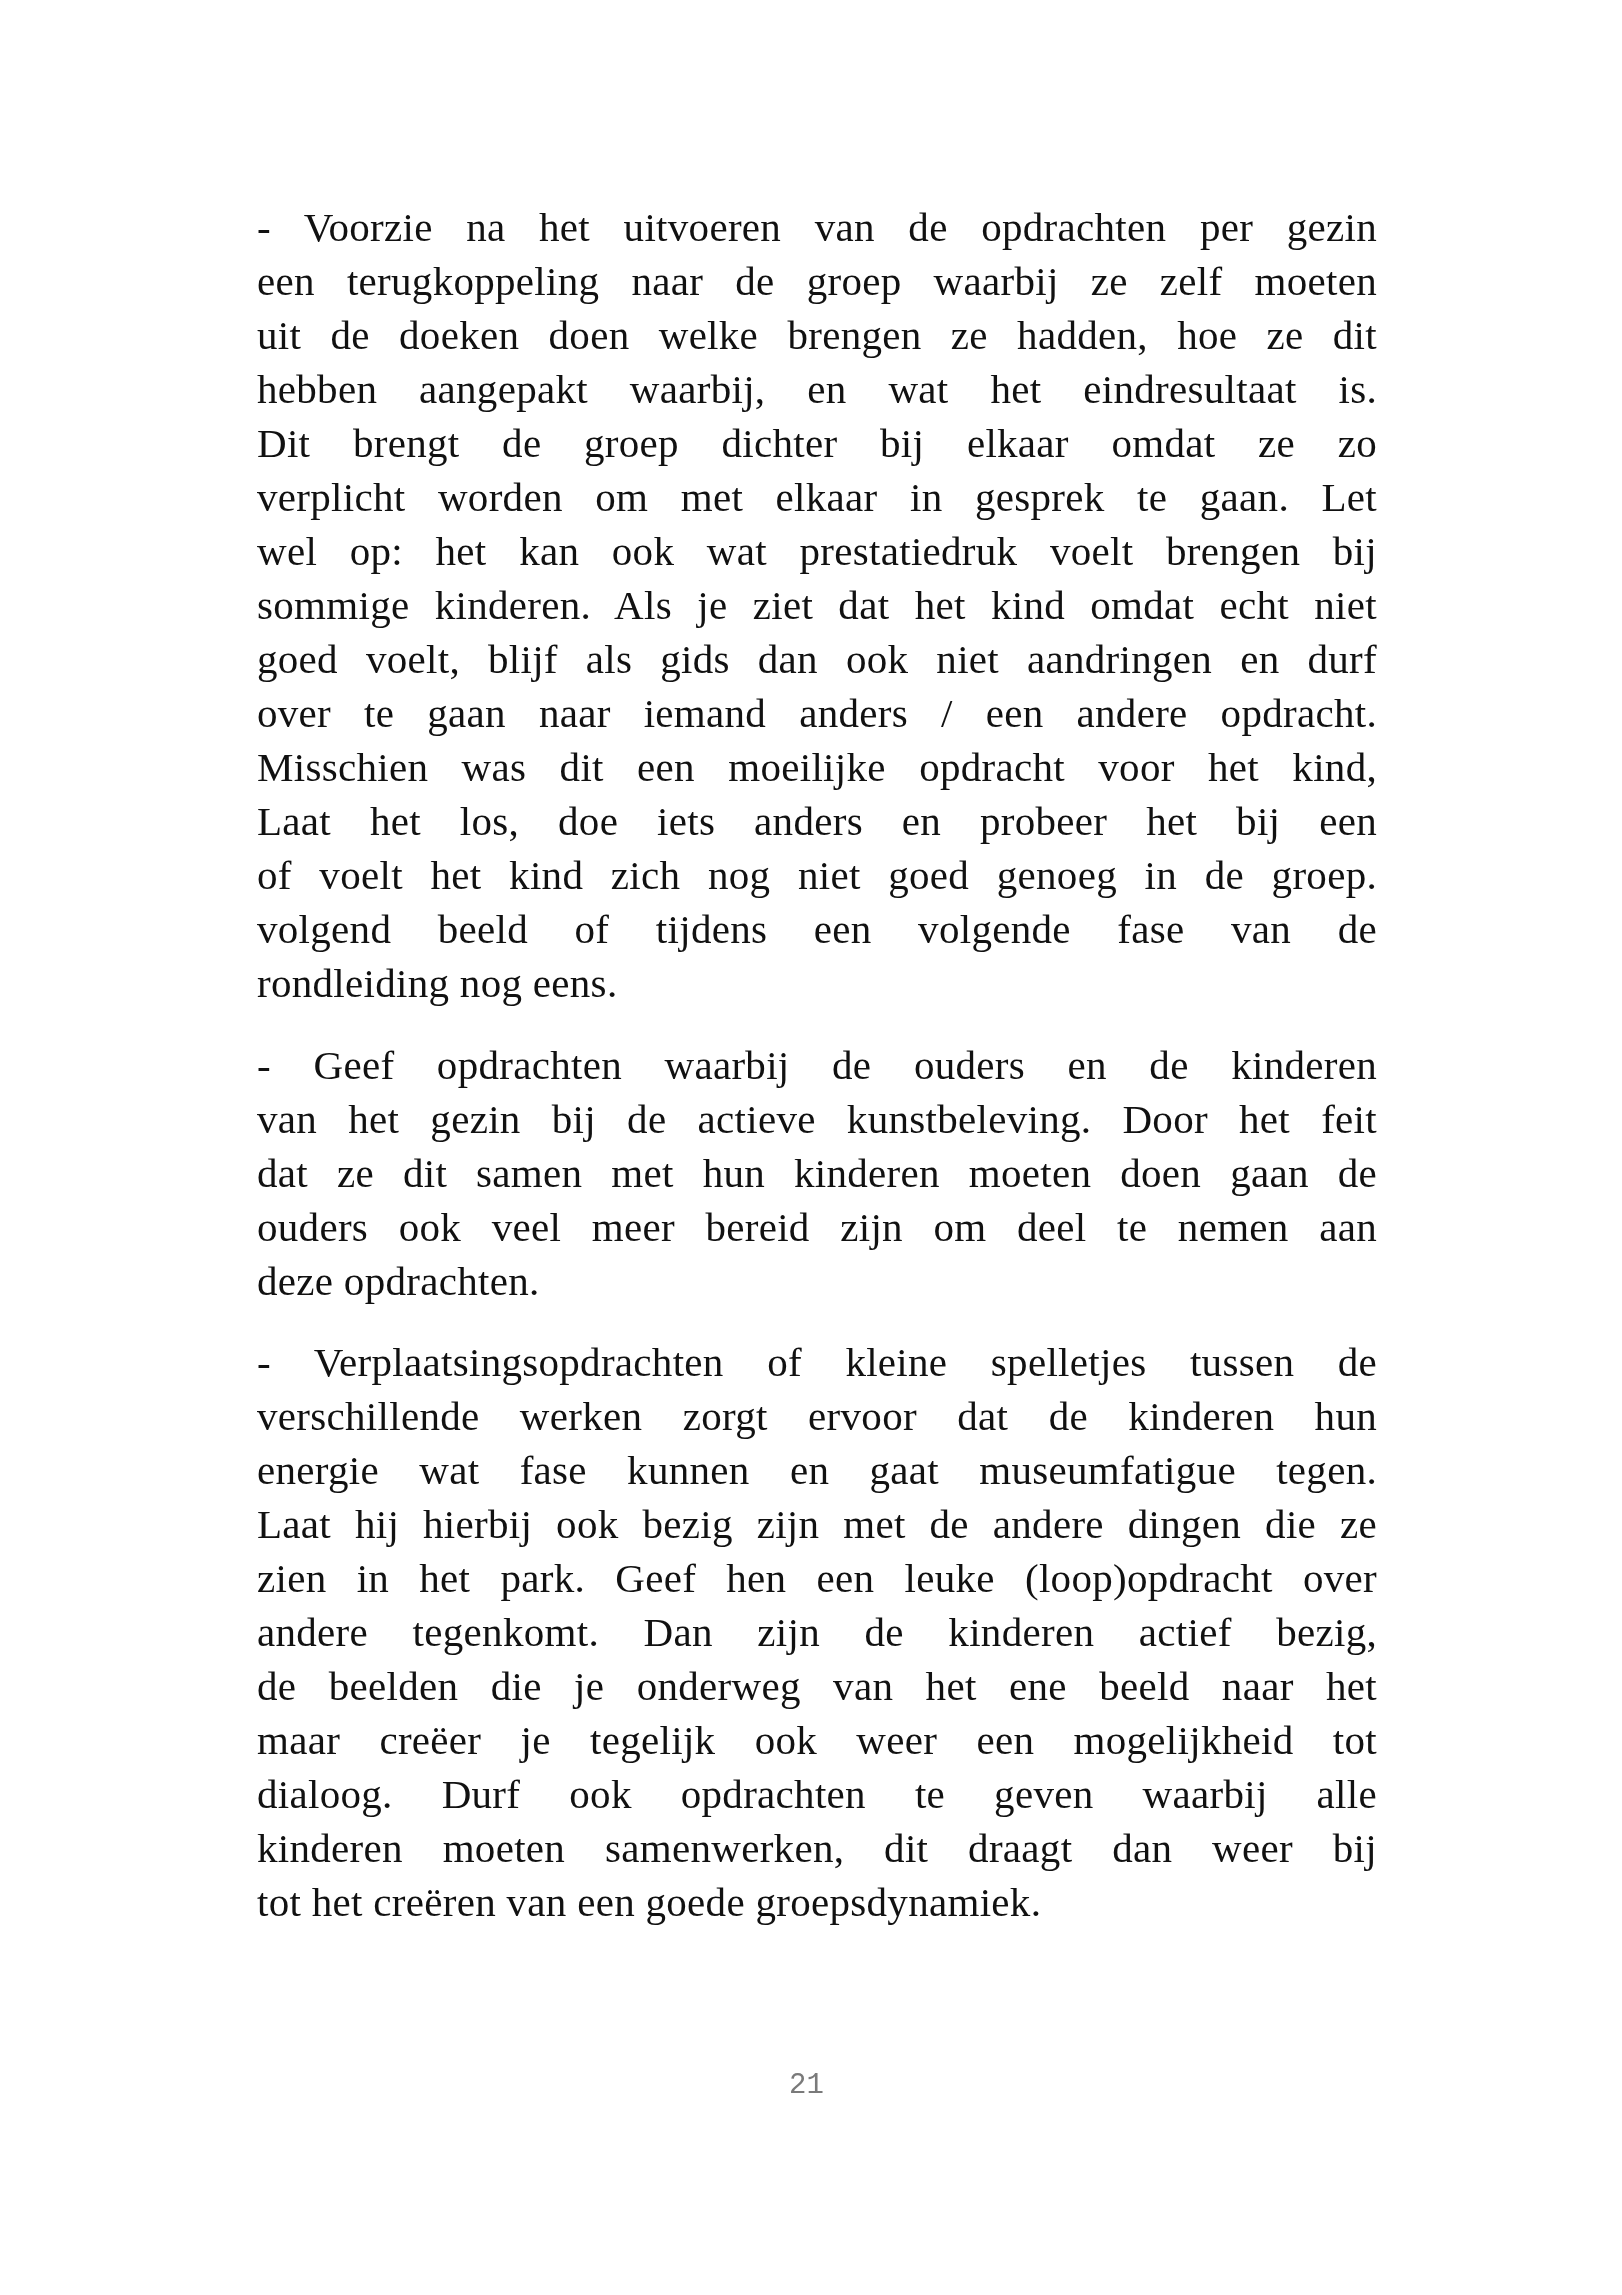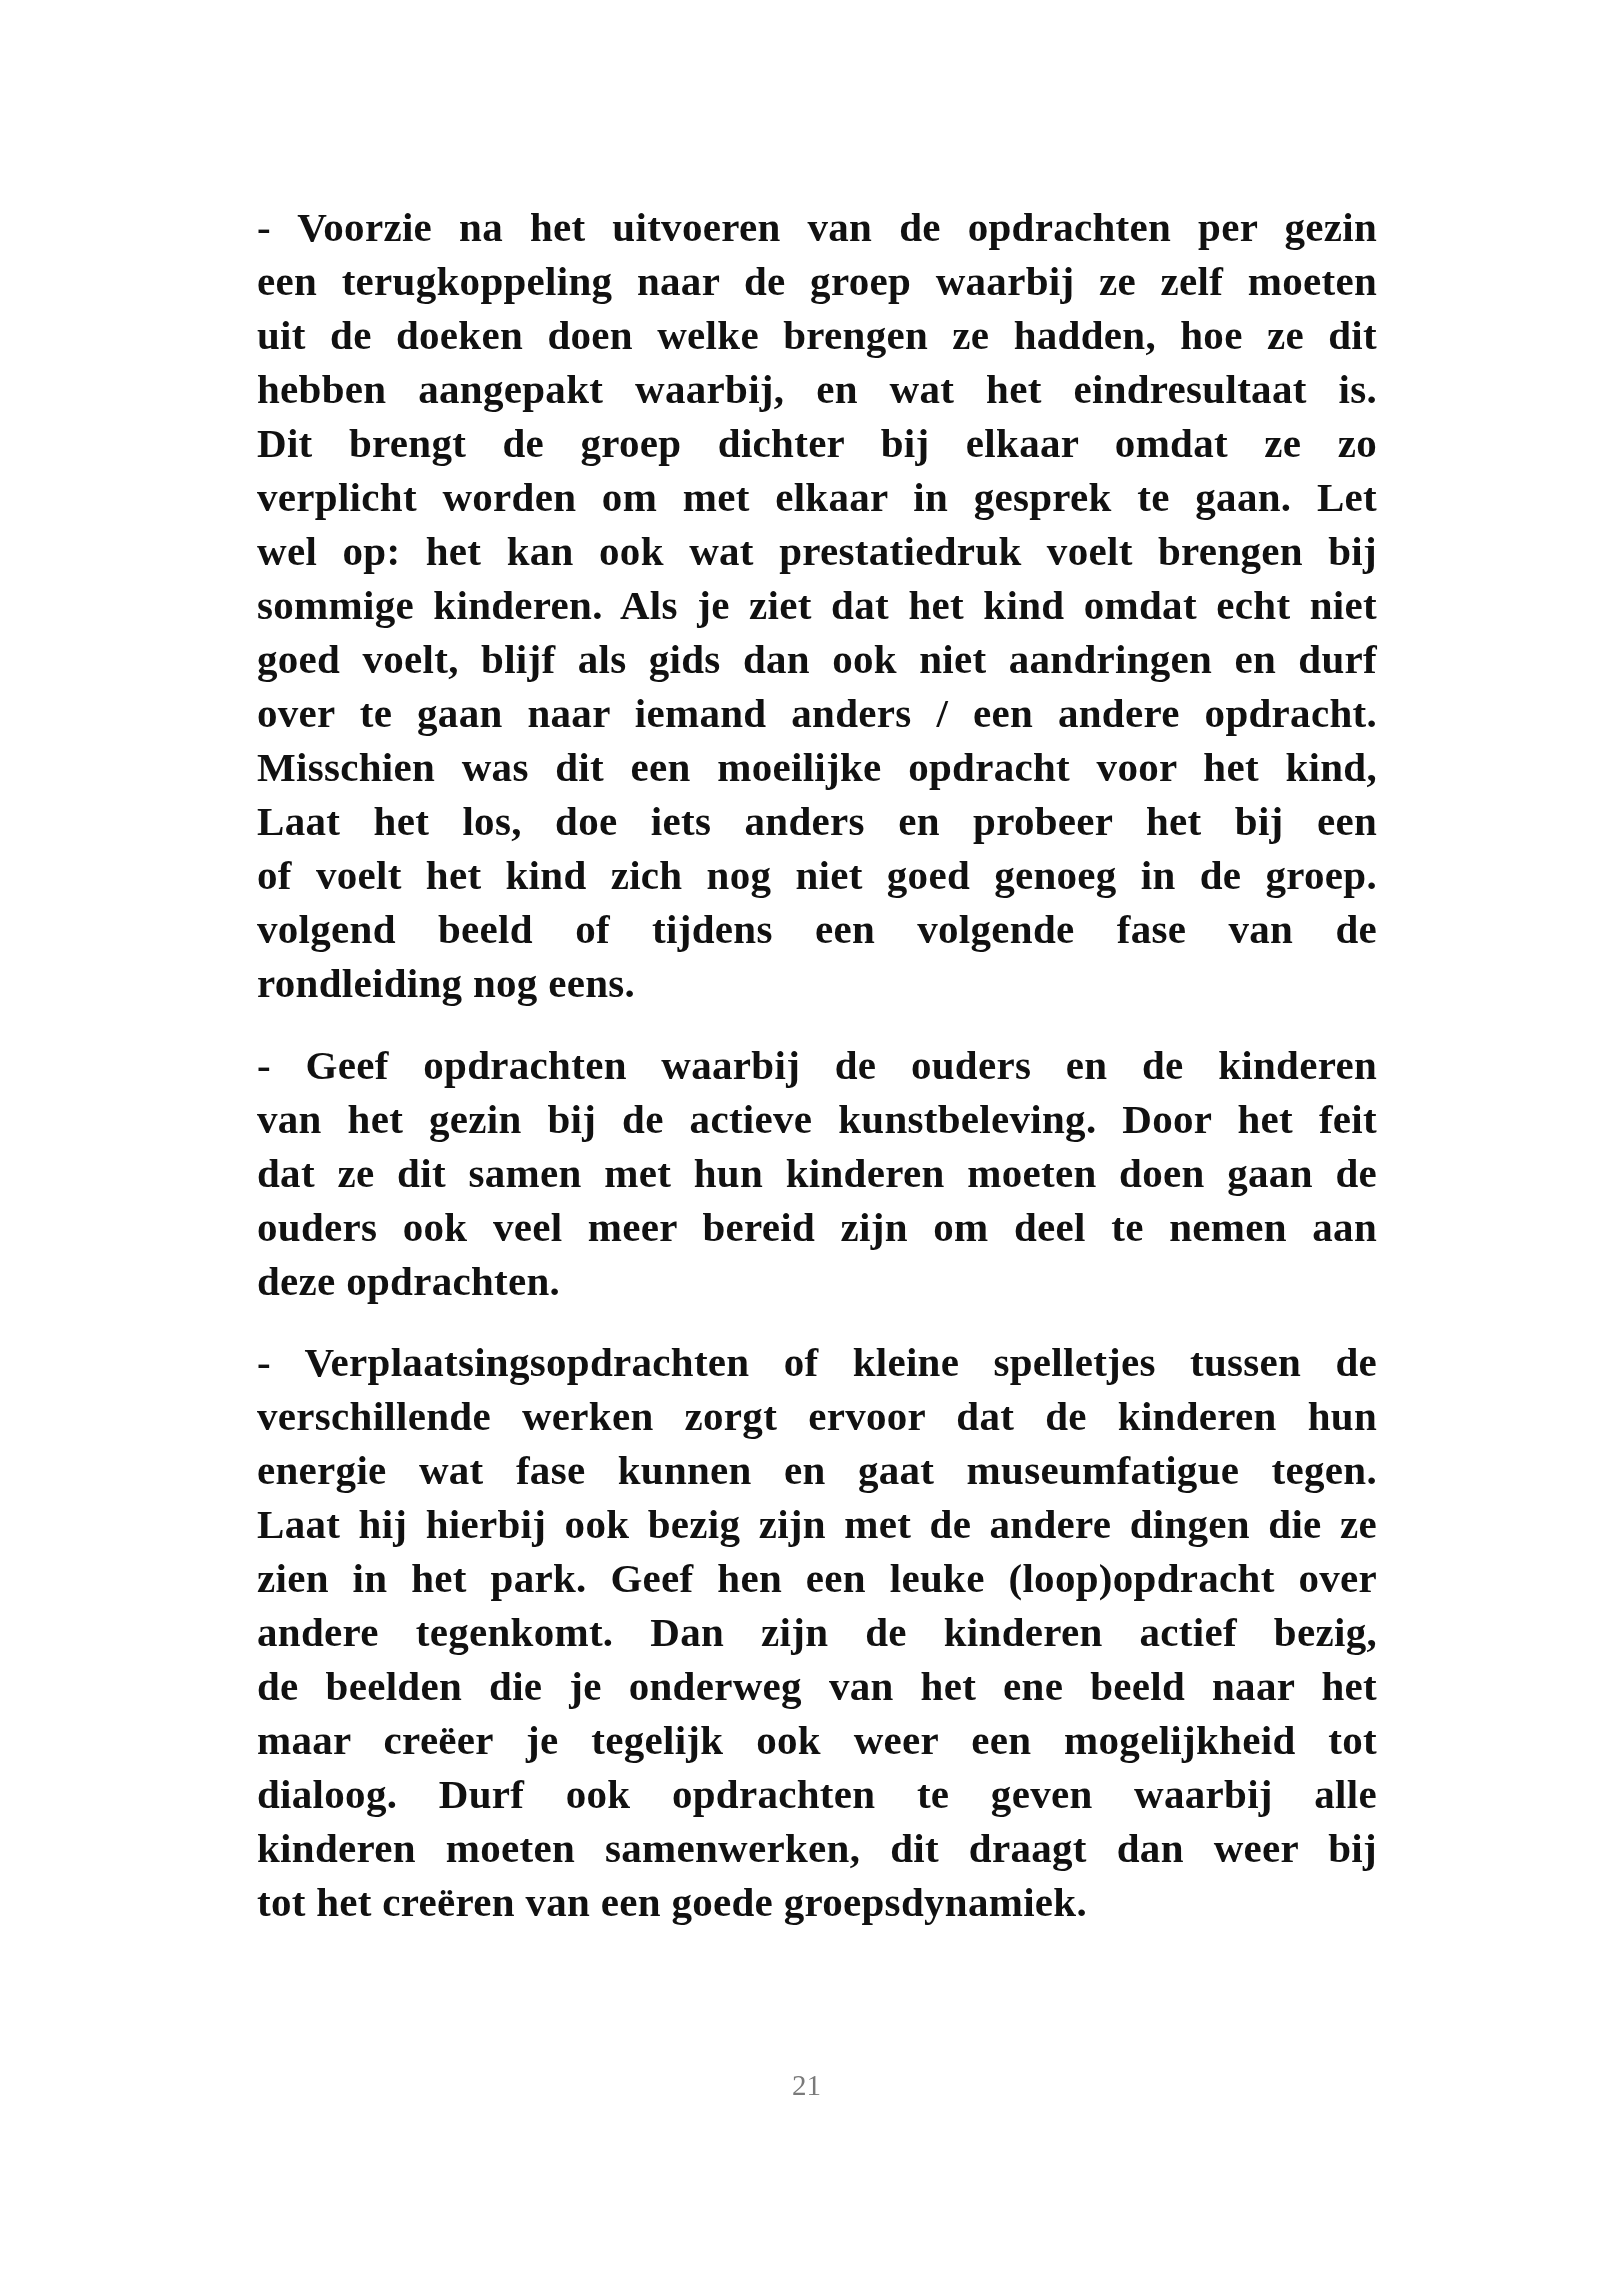--- a/index.html
+++ b/index.html
@@ -34,32 +34,31 @@
     }
     .para {
       margin: 0 0 27.5px 0;
     }
     .line {
       display: block;
       text-align: justify;
       text-align-last: justify;
       white-space: nowrap;
       height: 54px;
-      font-weight: bold;
     }
     .line.last {
       text-align-last: left;
     }
     .page-number {
       position: absolute;
       left: 0;
       width: 1613px;
       top: 2069px;
       text-align: center;
-      font-family: Liberation Serif, serif;
+      font-family: Liberation Mono, monospace;
       font-size: 29px;
       color: #7a7a7a;
     }
   </style>
 </head>
 <body>
 
 <div class="page">
   <div class="text-block">
 

